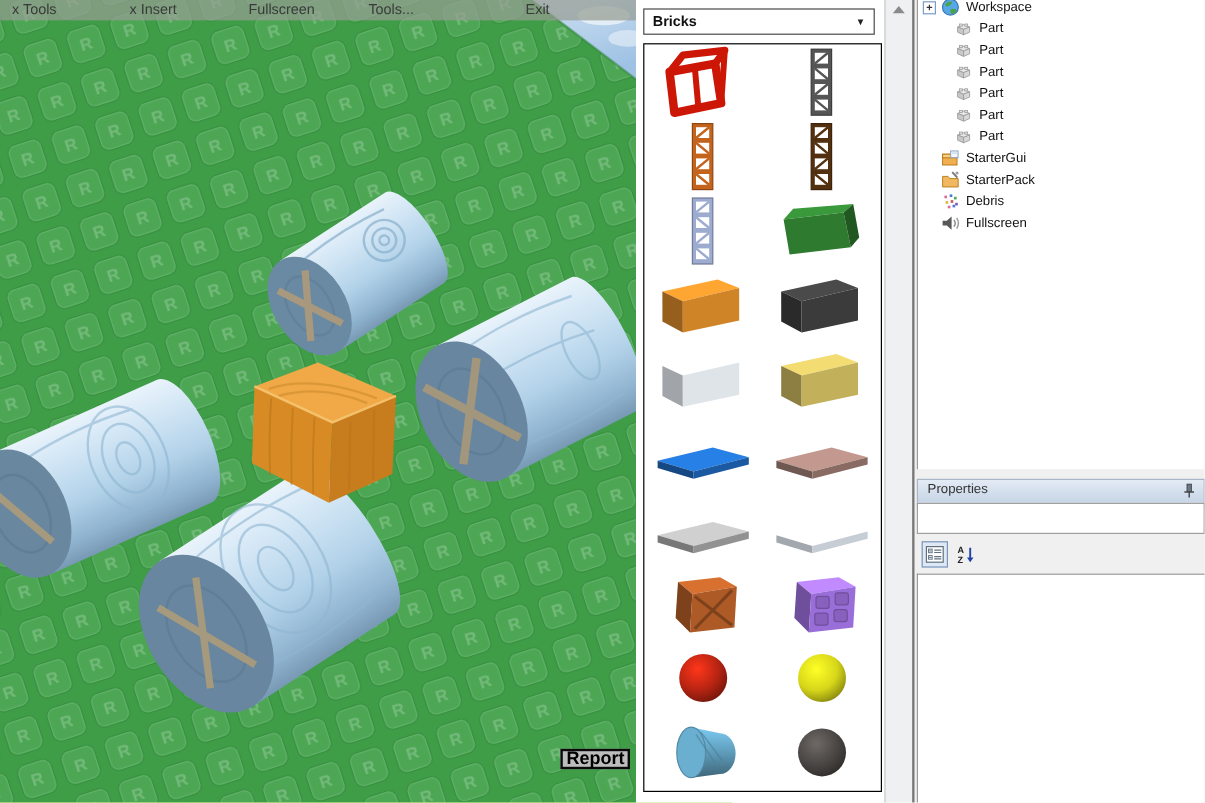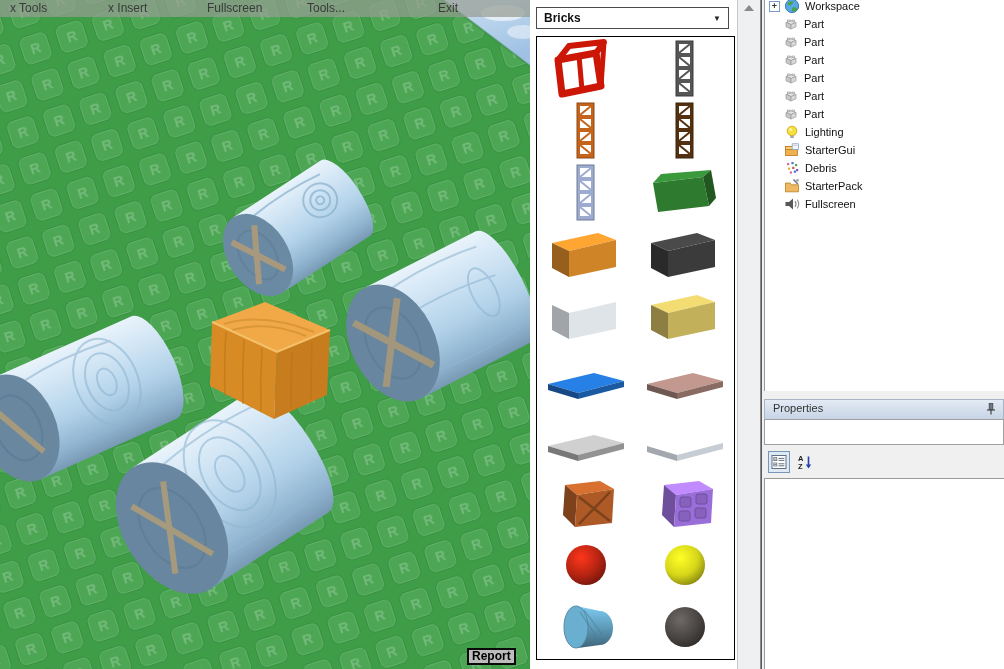--- a/index.html
+++ b/index.html
@@ -4,22 +4,22 @@
 <style>
   html,body{margin:0;padding:0;background:#fff;font-family:"Liberation Sans",sans-serif;}
   .app{position:relative;width:1004px;height:669px;overflow:hidden;background:#fff;}
 
   
   .viewport{position:absolute;left:0;top:0;width:610px;height:669px;overflow:hidden;background:#84cc16;}
   .viewport svg.scene{position:absolute;left:0;top:0;}
   .menubar{position:absolute;left:0;top:0;width:530px;height:17px;background:rgba(150,156,147,.72);}
   .menubar .mitem{position:absolute;top:1px;font-size:12px;color:#3a3a3a;white-space:nowrap;cursor:default;}
   .mi0{left:10px}.mi1{left:108px}.mi2{left:207px}.mi3{left:307px}.mi4{left:438px}
-  .report-btn{position:absolute;left:467px;top:648px;height:17px;background:#bdbdbd;border:2px solid #0a0a0a;
-    font-family:"Liberation Sans",sans-serif;font-weight:bold;font-size:12px;line-height:11px;color:#000;padding:0 3px;}
+  .report-btn{position:absolute;left:467px;top:624px;height:17px;background:#bdbdbd;border:2px solid #0a0a0a;
+    font-family:"Liberation Sans",sans-serif;font-weight:bold;font-size:15px;line-height:11px;color:#000;padding:0 3px;}
 
   
   .toolbox{position:absolute;left:530px;top:0;width:207px;height:669px;background:#fff;}
   .combo{position:absolute;left:6px;top:7px;width:193px;height:22px;box-sizing:border-box;border:1px solid #4a4a4a;
     background:#fff;font-size:12px;font-weight:bold;color:#111;line-height:20px;padding-left:7px;cursor:default;}
   .combo .arrow{position:absolute;right:7px;top:0;font-size:8px;line-height:21px;color:#222;}
   .bricklist{position:absolute;left:6px;top:36px;width:199px;height:624px;box-sizing:border-box;border:1px solid #000;
     background:#fff;display:grid;grid-template-columns:1fr 1fr;grid-auto-rows:62px;overflow:hidden;}
   .bcell{display:flex;align-items:center;justify-content:center;}
 
@@ -32,21 +32,21 @@
   
   .rightpanel{position:absolute;left:761px;top:0;width:243px;height:669px;background:#f0f0f0;
     border-left:1px solid #5a5a5a;box-sizing:border-box;}
   .explorer{position:absolute;left:2px;top:0;right:0;height:391px;background:#fff;border-left:1px solid #9a9a9a;
     overflow:hidden;padding-top:0;}
   .trow{height:18px;display:flex;align-items:center;padding-left:4px;font-size:11px;color:#111;cursor:default;white-space:nowrap;}
   .trow:first-child{margin-top:-3px;}
   .trow .slot{width:15px;display:flex;align-items:center;justify-content:flex-start;flex:none;}
   .expander{width:11px;height:11px;box-sizing:border-box;border:1px solid #7a9cc8;background:#fff;
     font-size:9px;line-height:8px;text-align:center;color:#333;font-weight:bold;}
-  .trow.lvl1{padding-left:18px;text-align:right;}
+  .trow.lvl1{padding-left:30px;text-align:right;}
   .trow svg{flex:none;margin-right:5px;}
   .props-header{position:absolute;left:2px;top:399px;right:0;height:24px;box-sizing:border-box;
     background:linear-gradient(#e3ebf5,#c2d1e3);border:1px solid #a8b6c6;
     font-size:11px;color:#333;line-height:16px;padding-left:8px;}
   .props-header svg{position:absolute;right:5px;top:2px;}
   .props-selector{position:absolute;left:2px;top:419px;right:0;height:26px;background:#fff;
     border:1px solid #a0a0a0;box-sizing:border-box;}
   .props-toolbar{position:absolute;left:2px;top:447px;right:0;height:31px;background:#f0f0f0;}
   .ptb{position:absolute;top:4px;width:22px;height:22px;box-sizing:border-box;display:flex;align-items:center;justify-content:center;background:transparent;border:1px solid transparent;}
   .ptb.sel{left:4px;border:1px solid #7996b9;background:#dfe9f5;}
@@ -460,60 +460,51 @@
       <polygon points="3,6.5 8,8.5 8,13 3,10.8" fill="#c8c8c8" stroke="#999" stroke-width="0.7"></polygon>
       <polygon points="8,8.5 13,6.5 13,10.8 8,13" fill="#d8d8d8" stroke="#999" stroke-width="0.7"></polygon>
       <rect x="4.6" y="4" width="2.4" height="1.8" fill="#e2e2e2" stroke="#999" stroke-width="0.6"></rect>
       <rect x="9" y="4" width="2.4" height="1.8" fill="#e2e2e2" stroke="#999" stroke-width="0.6"></rect>
           </svg>
           <span>Part</span>
         </div>
         <div class="trow">
           <span class="slot"></span>
           <svg width="16" height="16" viewBox="0 0 16 16">
-            <circle cx="8" cy="7" r="4.8" fill="#f8e03a" stroke="#d0a818" stroke-width="0.9"></circle>
-      <circle cx="6.6" cy="5.6" r="1.5" fill="#fdf5b0"></circle>
-      <rect x="6.2" y="11.4" width="3.6" height="2.6" rx="0.6" fill="#a8a8a8"></rect>
-          </svg>
-          <span>Lighting</span>
-        </div>
-        <div class="trow">
-          <span class="slot"></span>
-          <svg width="16" height="16" viewBox="0 0 16 16">
             <rect x="1.5" y="4.5" width="12" height="9" fill="#f0b050" stroke="#b87818" stroke-width="0.8"></rect>
       <rect x="1.5" y="4.5" width="12" height="3" fill="#f8d080" stroke="#b87818" stroke-width="0.8"></rect>
       <rect x="8.2" y="1.8" width="6.2" height="5.6" fill="#f4f8fd" stroke="#8aa0c0" stroke-width="0.8"></rect>
       <line x1="9.2" y1="3.6" x2="13.4" y2="3.6" stroke="#b8c8dc" stroke-width="0.8"></line>
           </svg>
           <span>StarterGui</span>
+        </div>
+        <div class="trow">
+          <span class="slot"></span>
+          <svg width="16" height="16" viewBox="0 0 16 16">
+            <path d="M1.5,5 h4.5 l1.5,1.8 h7 v7 h-13 Z" fill="#f0b860" stroke="#b88020" stroke-width="0.8"></path>
+      <line x1="9.5" y1="1.5" x2="13.8" y2="6" stroke="#777" stroke-width="1.6"></line>
+      <circle cx="13.5" cy="2.2" r="1.3" fill="#9aa0a8"></circle>
+          </svg>
+          <span>StarterPack</span>
         </div>
         <div class="trow">
           <span class="slot"></span>
           <svg width="16" height="16" viewBox="0 0 16 16">
             <g>
       <rect x="3" y="3" width="2.2" height="2.2" fill="#e06898"></rect>
               <rect x="7.4" y="2" width="2.2" height="2.2" fill="#4a7ad0"></rect>
       <rect x="11" y="4" width="2.2" height="2.2" fill="#50a858"></rect>
               <rect x="4" y="7.6" width="2.2" height="2.2" fill="#d8b838"></rect>
       <rect x="8.2" y="6.8" width="2.2" height="2.2" fill="#c05858"></rect>
               <rect x="12" y="9" width="2.2" height="2.2" fill="#8058c0"></rect>
       <rect x="5.8" y="11.4" width="2.2" height="2.2" fill="#e06898"></rect>
               <rect x="9.8" y="10.6" width="2.2" height="2.2" fill="#4a7ad0"></rect>
             </g>
           </svg>
           <span>Debris</span>
-        </div>
-        <div class="trow">
-          <span class="slot"></span>
-          <svg width="16" height="16" viewBox="0 0 16 16">
-            <path d="M1.5,5 h4.5 l1.5,1.8 h7 v7 h-13 Z" fill="#f0b860" stroke="#b88020" stroke-width="0.8"></path>
-      <line x1="9.5" y1="1.5" x2="13.8" y2="6" stroke="#777" stroke-width="1.6"></line>
-      <circle cx="13.5" cy="2.2" r="1.3" fill="#9aa0a8"></circle>
-          </svg>
-          <span>StarterPack</span>
         </div>
         <div class="trow">
           <span class="slot"></span>
           <svg width="16" height="16" viewBox="0 0 16 16">
             <polygon points="1.5,6 5,6 9,2.5 9,13.5 5,10 1.5,10" fill="#585858"></polygon>
       <path d="M11,5.2 q2,2.8 0,5.6" fill="none" stroke="#8a8a8a" stroke-width="1.2"></path>
       <path d="M13.2,3.6 q3,4.4 0,8.8" fill="none" stroke="#9a9a9a" stroke-width="1.2"></path>
           </svg>
           <span>Fullscreen</span>
         </div>

